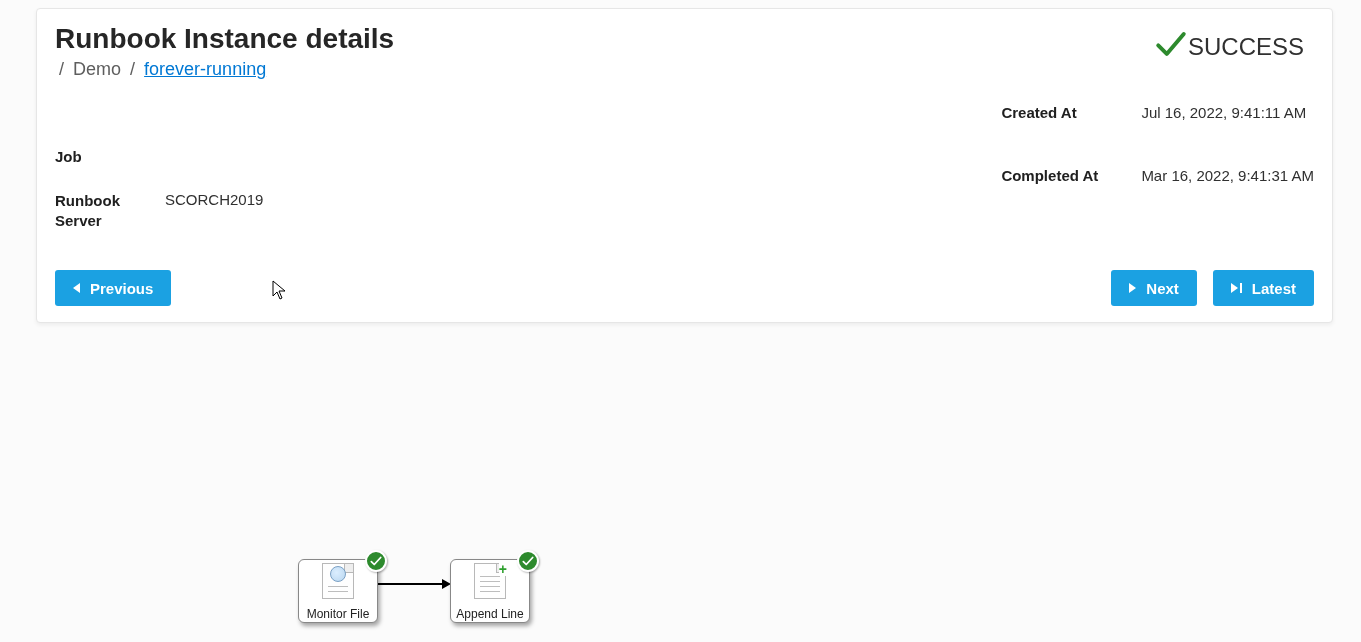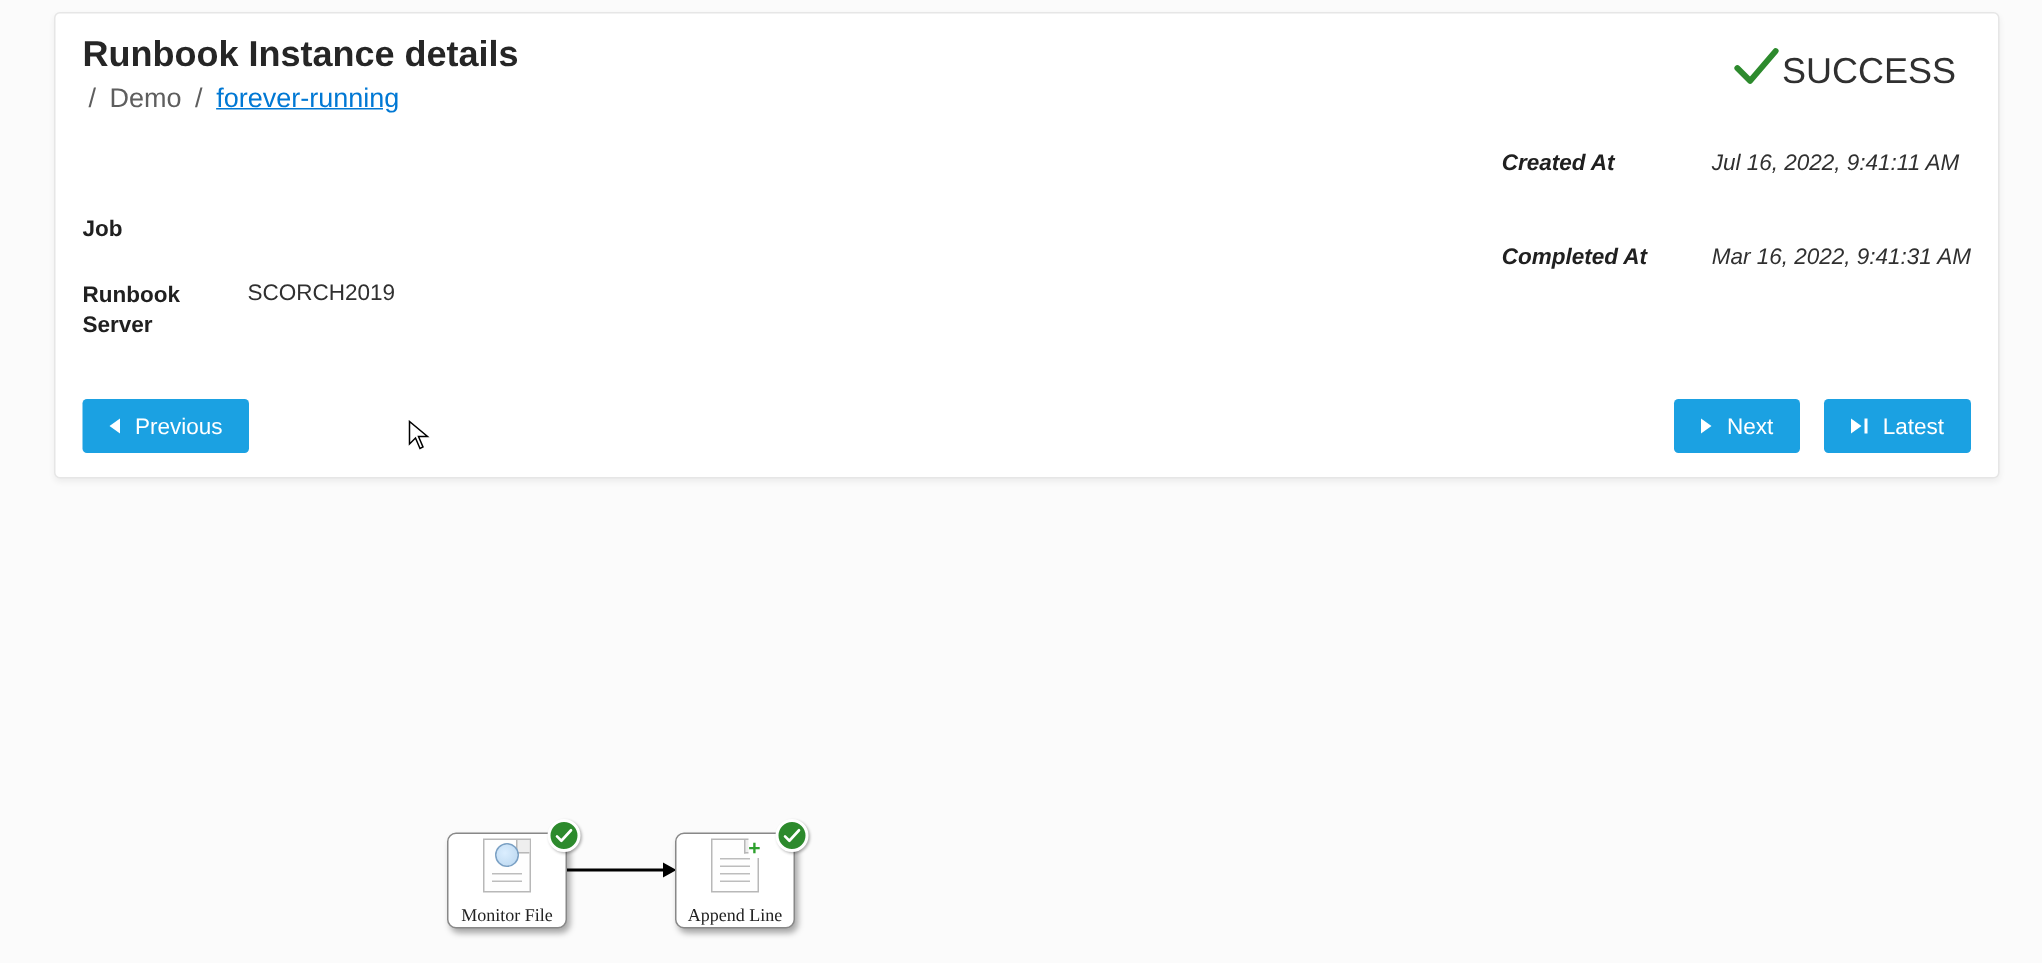--- a/index.html
+++ b/index.html
@@ -13,21 +13,21 @@
   .card {
     position: relative;
     margin: 8px 28px 0 36px;
     background: #ffffff;
     border: 1px solid #e6e6e6;
     border-radius: 4px;
     box-shadow: 0 2px 4px rgba(0,0,0,0.06);
     padding: 14px 18px 16px 18px;
   }
   .title {
-    font-size: 24px;
+    font-size: 28px;
     font-weight: 600;
     color: #262626;
     margin: 0 0 2px 0;
   }
   .breadcrumb {
     font-size: 18px;
     color: #5e5e5e;
     margin-top: 4px;
   }
   .breadcrumb .sep { margin: 0 4px; color:#5e5e5e; }
@@ -46,40 +46,39 @@
     font-weight: 400;
     color: #303030;
   }
   .status svg { width: 34px; height: 34px; }
   .info-label { font-weight: 700; color:#202020; }
   .info-value { color:#303030; }
   .right-area {
     display: grid;
     grid-template-columns: 140px auto;
     row-gap: 0;
-    font-style: italic;
   }
   .right-label { font-weight: 700; color:#202020; }
   .right-value { color:#303030; }
   .btn-row {
     display: flex;
     justify-content: space-between;
     align-items: center;
     margin-top: 40px;
   }
   .btn-row .right-btns { display:flex; gap:16px; }
   .btn {
     background: #1ba1e2;
     color: #fff;
     border: none;
     border-radius: 3px;
     height: 36px;
     padding: 0 18px;
     font-size: 15px;
-    font-weight: 400;
+    font-weight: 700;
     display: inline-flex;
     align-items: center;
     gap: 10px;
     cursor: pointer;
   }
   .btn .tri-left {
     width: 0; height: 0;
     border-top: 5px solid transparent;
     border-bottom: 5px solid transparent;
     border-right: 7px solid #fff;
@@ -125,21 +124,20 @@
   .node .node-icon::before{
     content:""; position:absolute; top:0; right:0;
     width:8px; height:8px; background:#eee;
     border-left:1px solid #b8b8b8; border-bottom:1px solid #b8b8b8;
   }
   .node .node-label {
     font-size: 12px;
     color: #222;
     text-align: center;
     line-height: 1;
-    font-family: Liberation Serif, serif;
   }
   .node .status-badge {
     position: absolute;
     top: -10px; right: -10px;
     width: 22px; height: 22px;
     border-radius: 50%;
     background: #2d8a2d;
     border: 2px solid #fff;
     box-shadow: 1px 1px 2px rgba(0,0,0,0.3);
     display:flex; align-items:center; justify-content:center;

